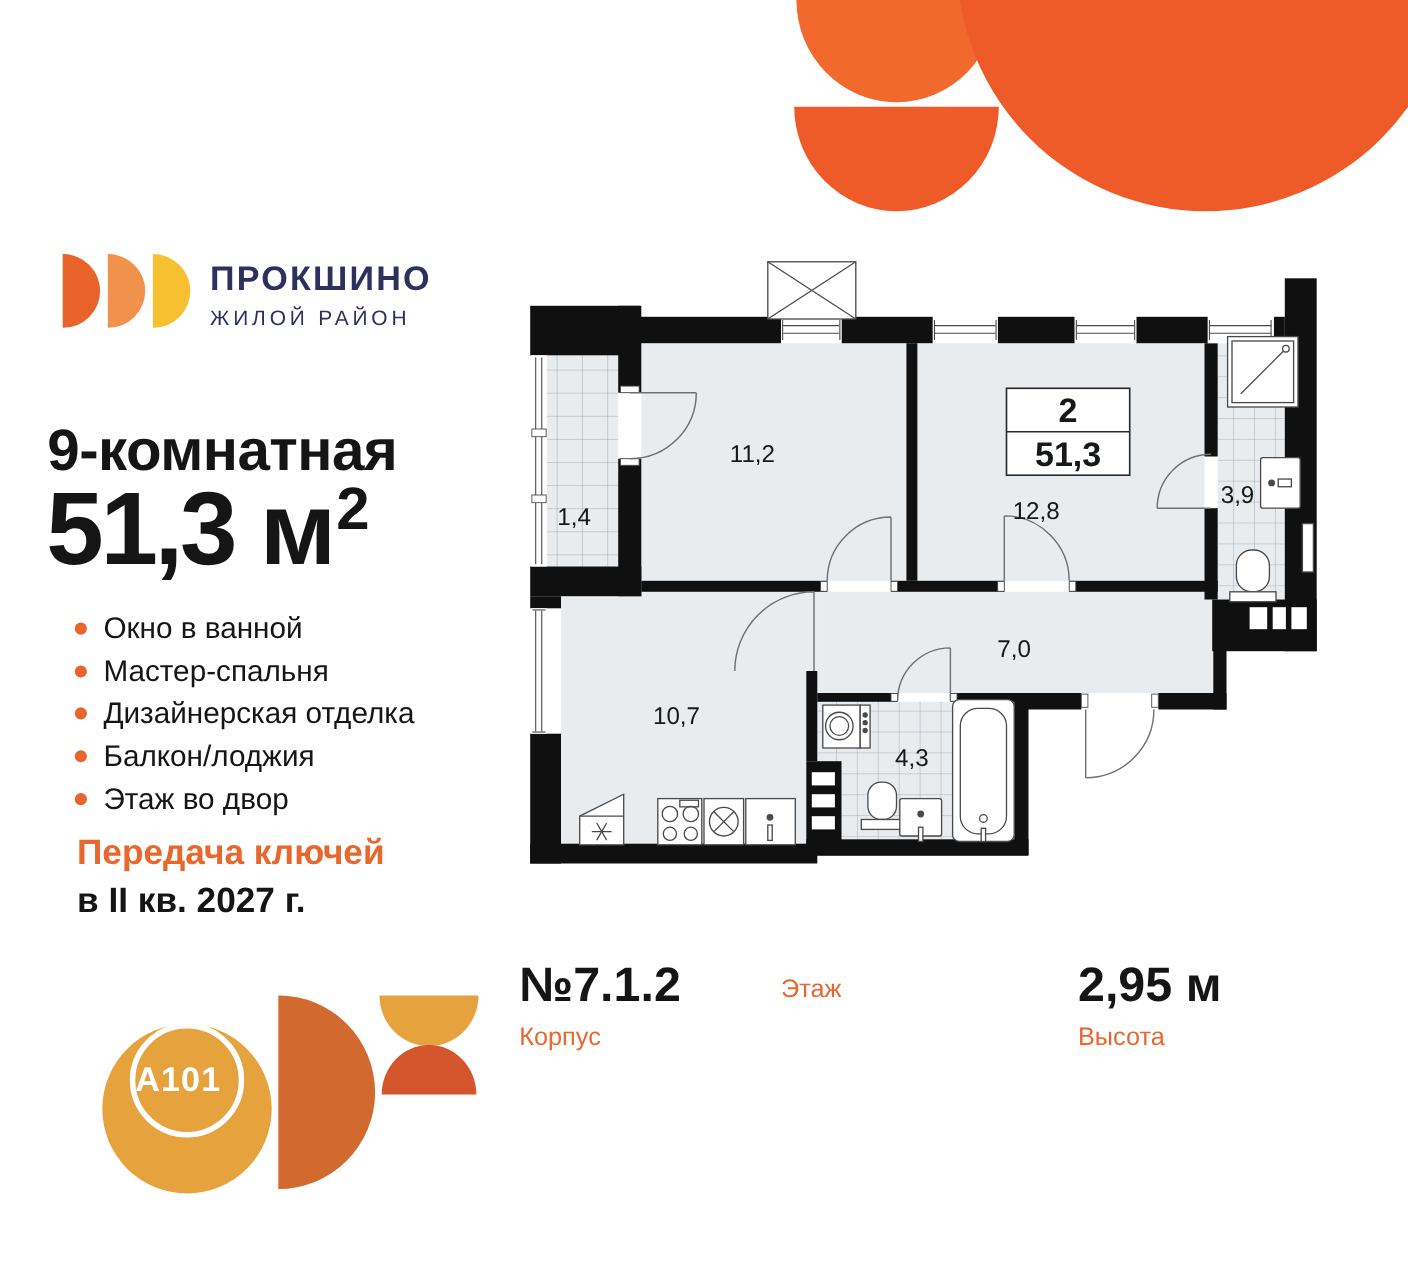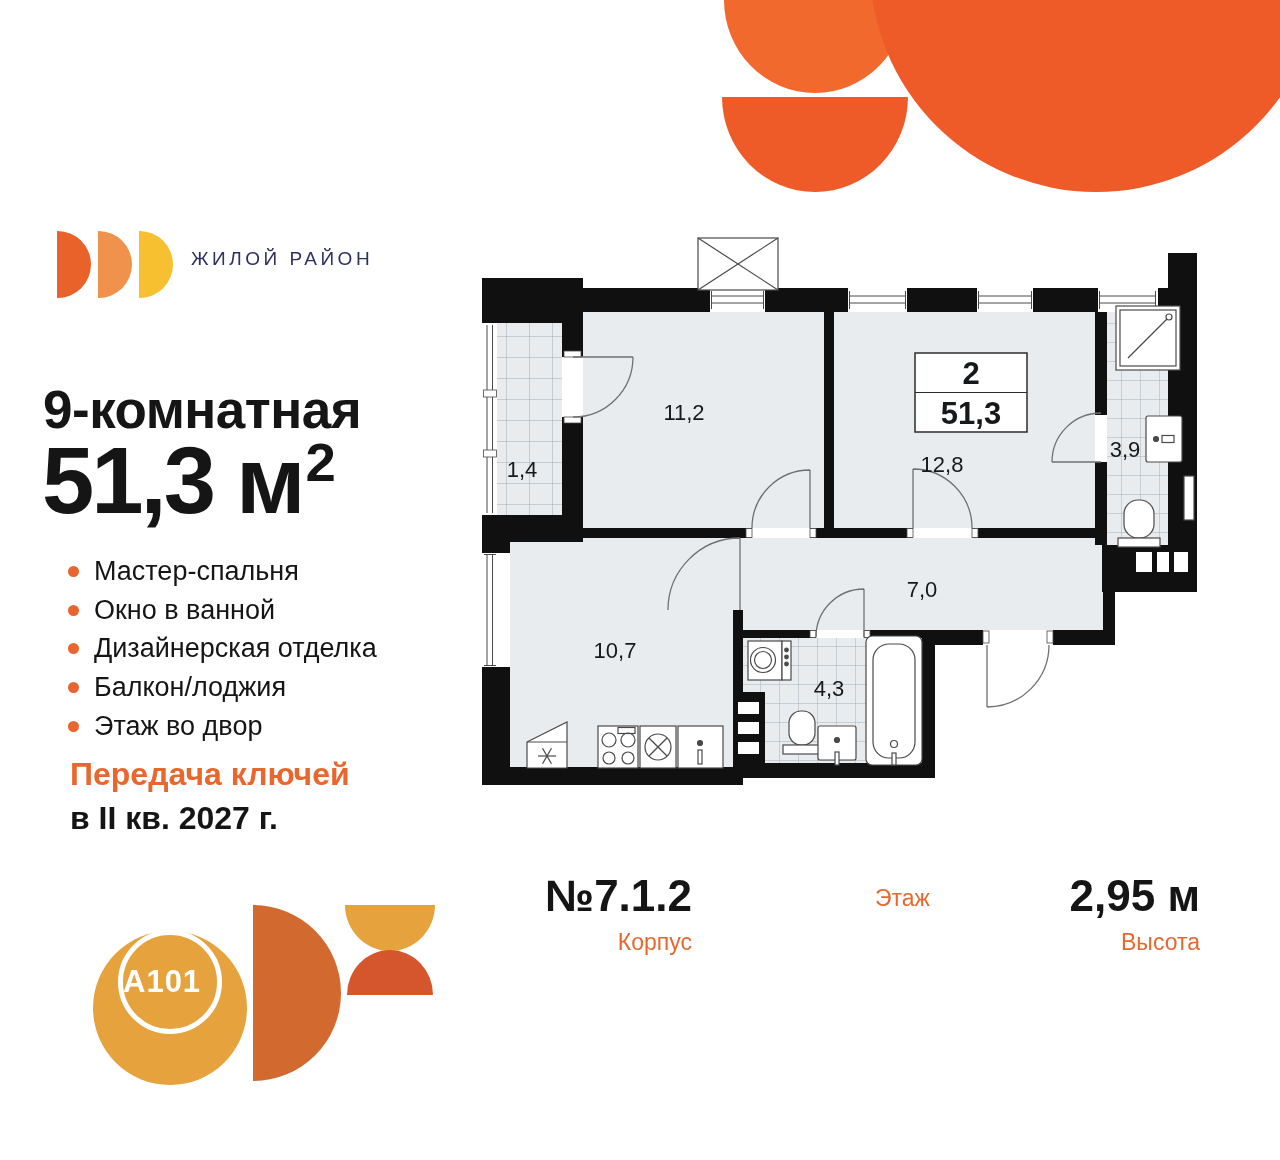--- a/index.html
+++ b/index.html
@@ -33,21 +33,21 @@
   .handover-1{left:70px;top:757px;font-size:32px;font-weight:600;color:#E8672D;line-height:1.1;}
   .handover-2{left:70px;top:801px;font-size:32px;font-weight:700;line-height:1.1;}
   
   .plan{left:480px;top:230px;width:720px;height:625px;}
   .plan text{font-family:"Liberation Sans","DejaVu Sans",sans-serif;font-size:22px;font-weight:500;fill:#16181A;}
   .plan text.ib{font-size:31px;font-weight:700;}
   .fx{stroke:#4a4a4a;stroke-width:1.2;}
   .doors path{stroke:#707070;stroke-width:1.3;fill:none;}
   .winline{stroke:#4a4a4a;stroke-width:1;}
   
-  .footer-col{top:874px;width:220px;text-align:right;}
+  .footer-col{top:874px;width:220px;text-align:left;}
   .fc1{left:472px;} .fc2{left:710px;} .fc3{left:980px;}
   .footer-value{font-size:44px;font-weight:700;line-height:1;white-space:nowrap;}
   .footer-label{margin-top:13px;font-size:23px;font-weight:500;color:#E8672D;line-height:1;}
   
   .a101{left:93px;top:905px;width:260px;height:180px;}
   .a101-circle{position:absolute;left:0;top:26px;width:154px;height:154px;background:#E6A23C;border-radius:50%;}
   .a101-ring{position:absolute;left:25px;top:25px;width:94px;height:94px;border:5px solid #fff;border-radius:50%;
     display:flex;align-items:center;justify-content:flex-start;}
   .a101-ring span{color:#fff;font-size:31px;font-weight:700;letter-spacing:1px;}
   .a101-d{position:absolute;left:160px;top:0;width:88px;height:176px;background:#D2692E;
@@ -64,35 +64,36 @@
 <div class="abs decor-2"></div>
 <div class="abs decor-3"></div>
 
 <header class="abs brand">
   <div class="brand-marks">
     <div class="half-right m1"></div>
     <div class="half-right m2"></div>
     <div class="half-right m3"></div>
   </div>
   <div class="brand-text">
+    <div class="brand-name">ПРОКШИНО</div>
     <div class="brand-tagline">ЖИЛОЙ РАЙОН</div>
   </div>
 </header>
 
 <h1 class="abs rooms-title" style="margin:0;">9-комнатная</h1>
 <div class="abs area"><span>51,3 м</span><span class="sup">2</span></div>
 
 <ul class="abs features">
   <li>
       <span class="dot"></span>
+      <span>Окно в ванной</span>
+    </li>
+  <li>
+      <span class="dot"></span>
       <span>Мастер-спальня</span>
-    </li>
-  <li>
-      <span class="dot"></span>
-      <span>Окно в ванной</span>
     </li>
   <li>
       <span class="dot"></span>
       <span>Дизайнерская отделка</span>
     </li>
   <li>
       <span class="dot"></span>
       <span>Балкон/лоджия</span>
     </li>
   <li>

